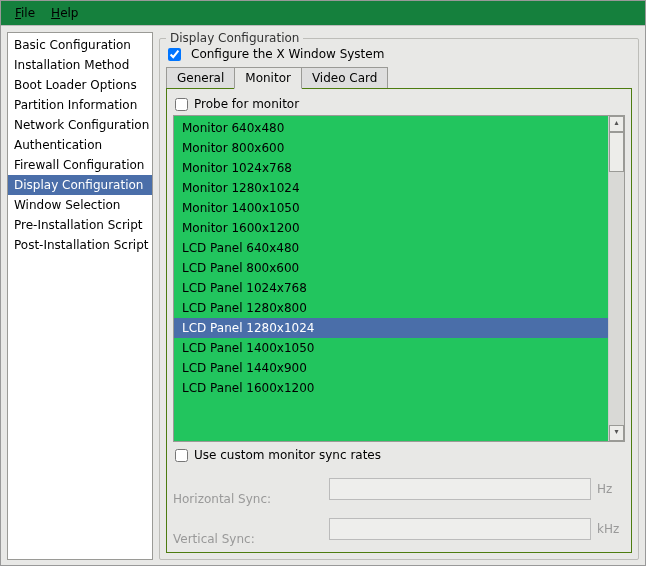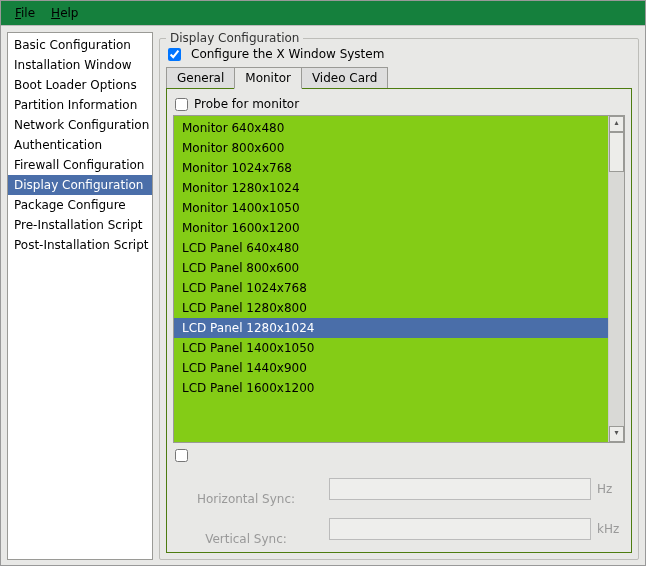--- a/index.html
+++ b/index.html
@@ -110,21 +110,21 @@
   .check-row2 {
     display: flex;
     align-items: center;
     gap: 4px;
     padding: 2px 0 4px 2px;
   }
   .monitor-scroll {
     flex: 1;
     display: flex;
     border: 1px solid #9a9a96;
-    background: #84cc16;
+    background: #22c55e;
     min-height: 0;
   }
   .monitor-list {
     flex: 1;
     overflow: hidden;
     padding: 2px 0;
   }
   .monitor-item {
     padding: 3px 8px;
     cursor: default;
@@ -163,21 +163,21 @@
     border: 1px solid #9a9a96;
   }
   .sync-row {
     display: flex;
     align-items: center;
     gap: 6px;
     padding-top: 6px;
   }
   .sync-label {
     width: 150px;
-    text-align: center;
+    text-align: left;
     color: #999;
     padding-right: 4px;
     margin-top: 20px;
   }
   .sync-input {
     flex: 1;
     height: 22px;
     border: 1px solid #bbb;
     background: #eeeeec;
     color: #999;
@@ -191,28 +191,28 @@
 <body>
 
 <div class="menubar">
   <div class="menubar-item"><span class="ul">F</span><span>ile</span></div>
   <div class="menubar-item"><span class="ul">H</span><span>elp</span></div>
 </div>
 
 <div class="main">
   <div class="sidebar" id="sidebar">
       <div class="sidebar-item">Basic Configuration</div>
-      <div class="sidebar-item">Installation Window</div>
+      <div class="sidebar-item">Installation Method</div>
       <div class="sidebar-item">Boot Loader Options</div>
       <div class="sidebar-item">Partition Information</div>
       <div class="sidebar-item">Network Configuration</div>
       <div class="sidebar-item">Authentication</div>
       <div class="sidebar-item">Firewall Configuration</div>
       <div class="sidebar-item selected">Display Configuration</div>
-      <div class="sidebar-item">Package Configure</div>
+      <div class="sidebar-item">Window Selection</div>
       <div class="sidebar-item">Pre-Installation Script</div>
       <div class="sidebar-item">Post-Installation Script</div>
     </div>
 
   <div class="content">
     <div class="groupbox">
       <span class="grouptitle">Display Configuration</span>
 
       <label class="check-row">
         <input type="checkbox" id="cfgx" checked="" style="">
@@ -252,20 +252,21 @@
             <div class="scroll-btn">▴</div>
             <div class="scroll-track">
               <div class="scroll-thumb"></div>
             </div>
             <div class="scroll-btn">▾</div>
           </div>
         </div>
 
         <label class="check-row2" style="padding-top:6px;">
           <input type="checkbox" id="csync" style="">
+          <span>Use custom monitor sync rates</span>
         </label>
 
         <div class="sync-row">
           <span class="sync-label">Horizontal Sync:</span>
           <input class="sync-input" disabled="" value="" style="">
           <span class="sync-unit">Hz</span>
         </div>
         <div class="sync-row">
           <span class="sync-label">Vertical Sync:</span>
           <input class="sync-input" disabled="" value="" style="">

